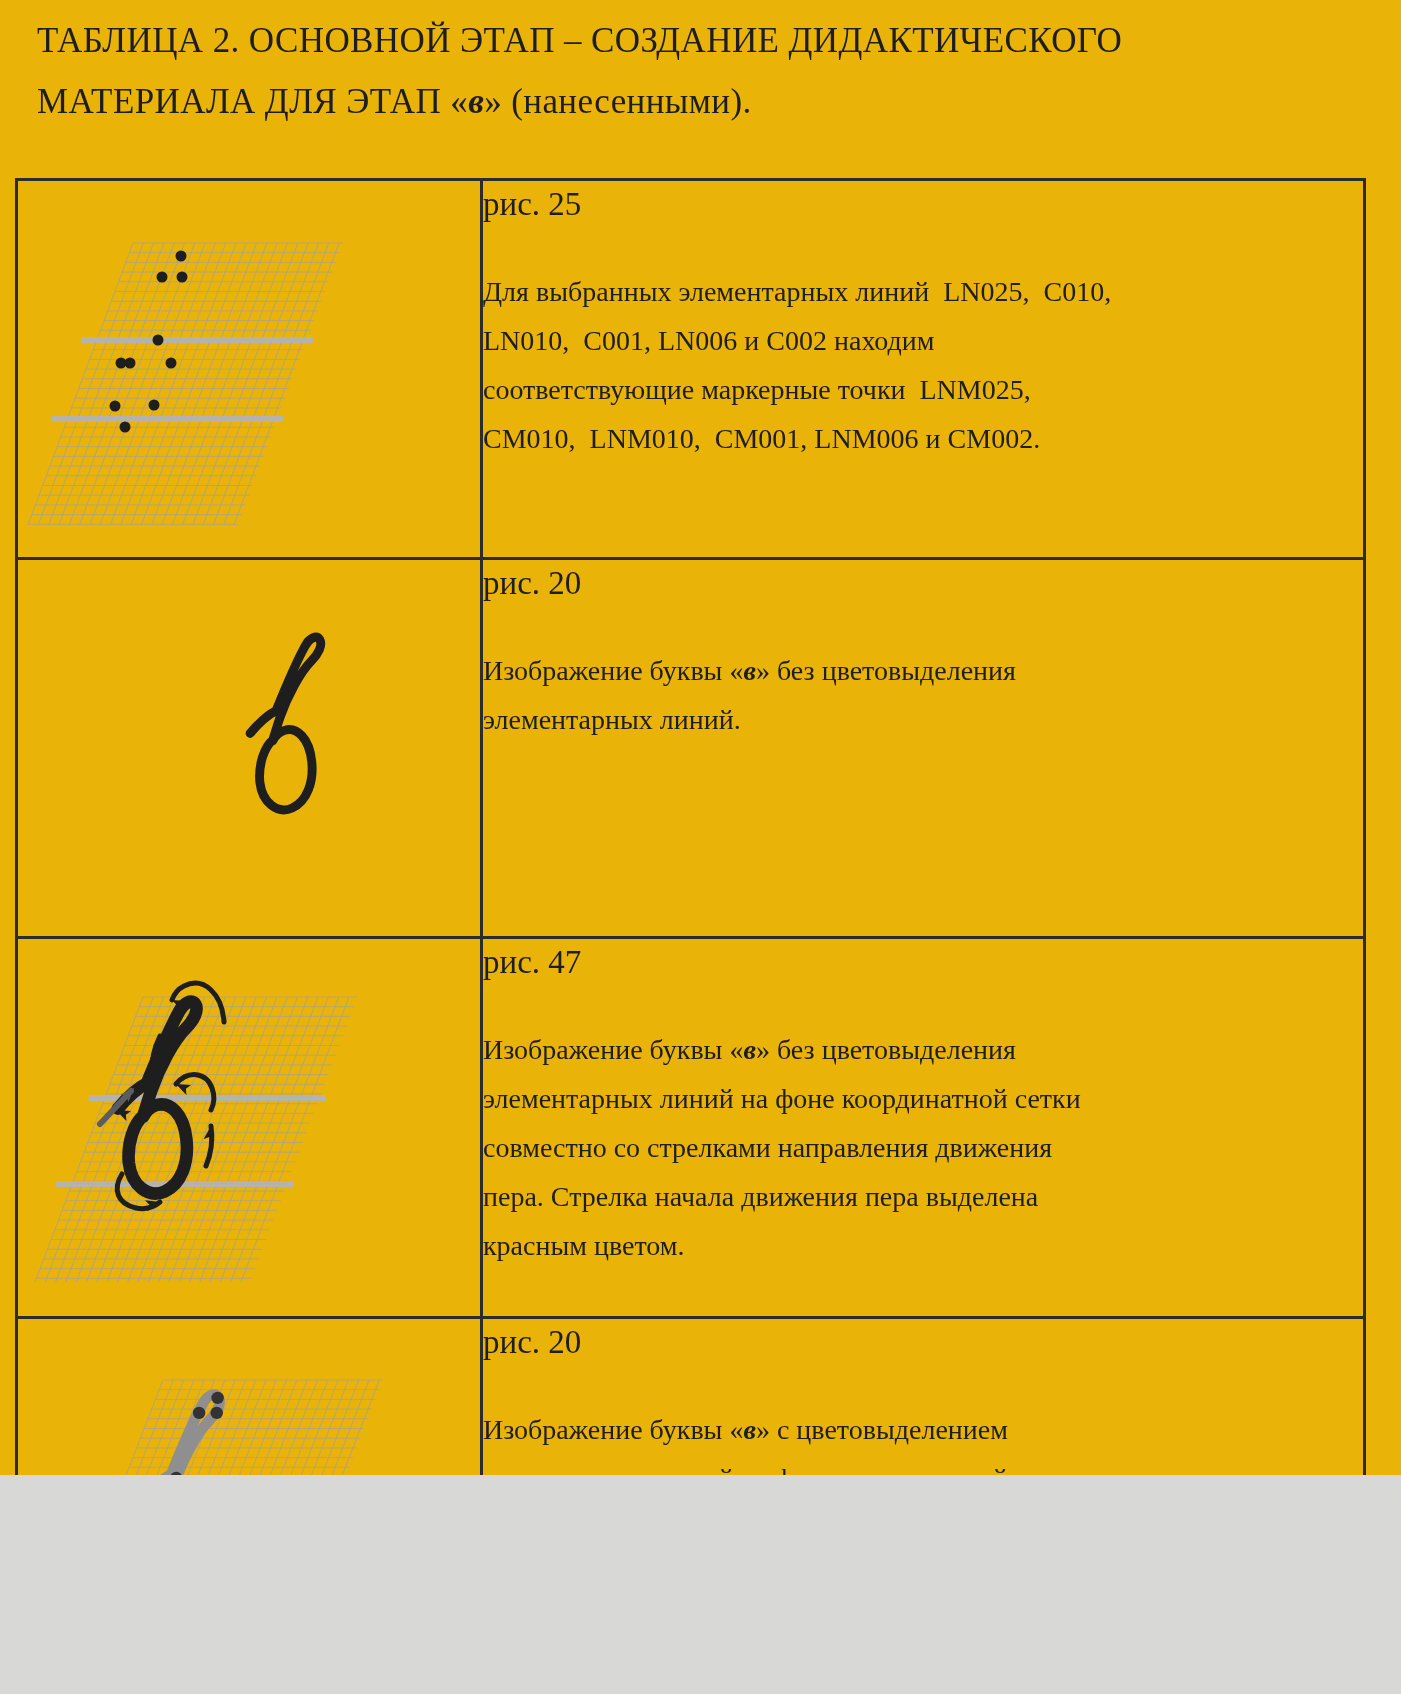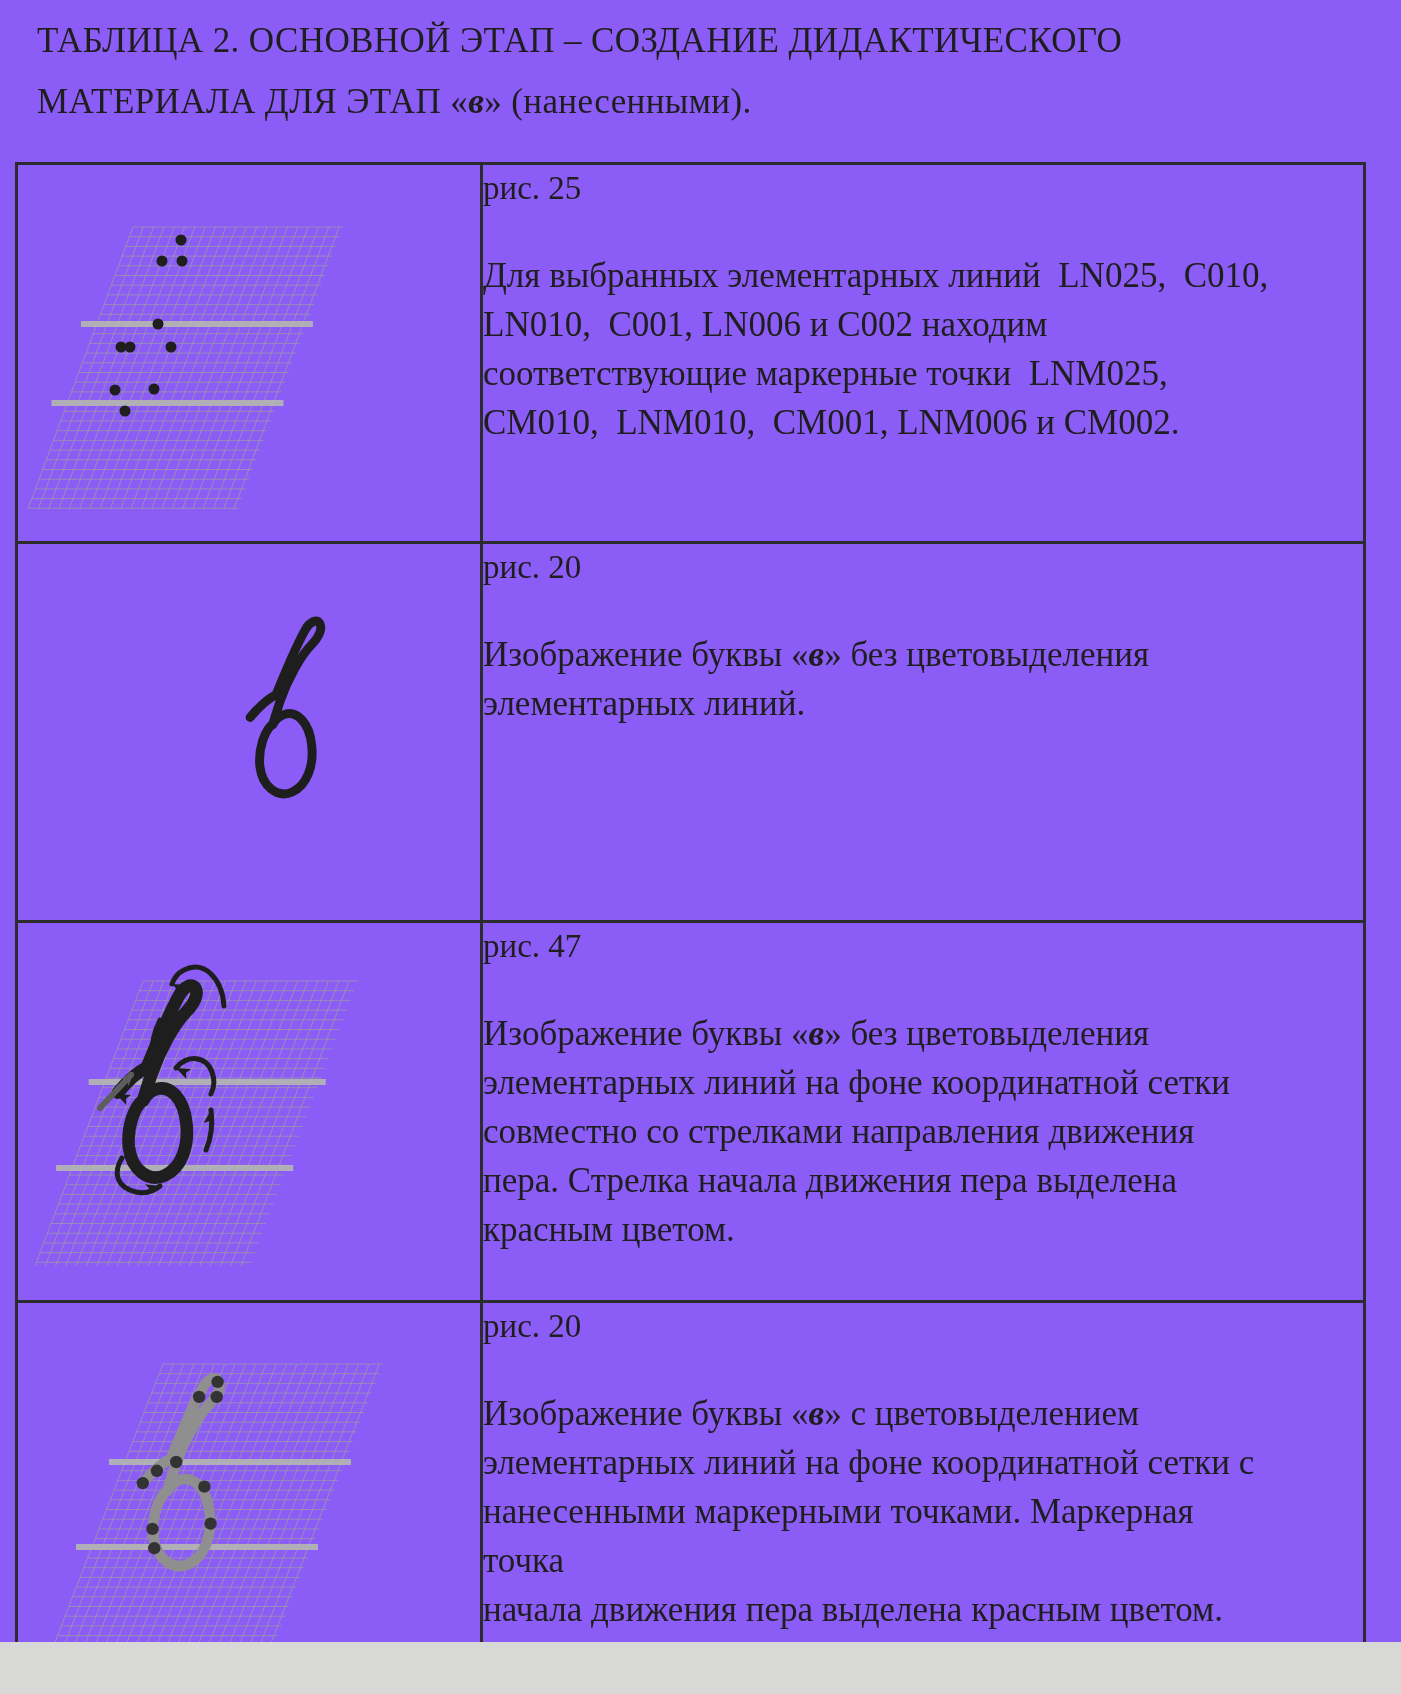--- a/index.html
+++ b/index.html
@@ -1,37 +1,37 @@
 <!DOCTYPE html>
 <html><head>
 <meta charset="utf-8">
 <style>
   html,body{margin:0;padding:0;background:#d8d8d6;}
   .sheet{
-    position:relative;width:1401px;height:1642px;margin:0 auto;
-    background:#8b5cf6;color:#1e1e1e;
+    position:relative;width:1401px;height:1475px;margin:0 auto;
+    background:#eab308;color:#1e1e1e;
     font-family:"Liberation Serif",serif;overflow:hidden;
   }
   .doc-title{
     position:absolute;left:37px;top:10px;margin:0;width:1330px;
     font-size:35px;line-height:61px;font-weight:400;letter-spacing:.4px;
   }
   .letter-v{font-style:italic;font-weight:bold;}
   table.main-table{
-    position:absolute;left:15px;top:162px;
+    position:absolute;left:15px;top:178px;
     border-collapse:collapse;table-layout:fixed;
   }
   table.main-table td{
     border:3px solid #2c2c2c;vertical-align:top;padding:0;
   }
   td.fig-cell{width:462px;}
   td.txt-cell{width:880px;padding:14px 20px 0 22px;}
   .fig-label{font-size:33px;line-height:46px;}
   .caption{
-    font-size:35px;line-height:49px;margin:40px 16px 0 0;
+    font-size:28px;line-height:49px;margin:40px 16px 0 0;
     white-space:pre-wrap;
   }
   td.fig-cell svg{display:block;}
 </style>
 </head>
 <body>
 
 <div class="sheet">
 
   <h1 class="doc-title"><span>ТАБЛИЦА 2. ОСНОВНОЙ ЭТАП – СОЗДАНИЕ ДИДАКТИЧЕСКОГО</span><br>

